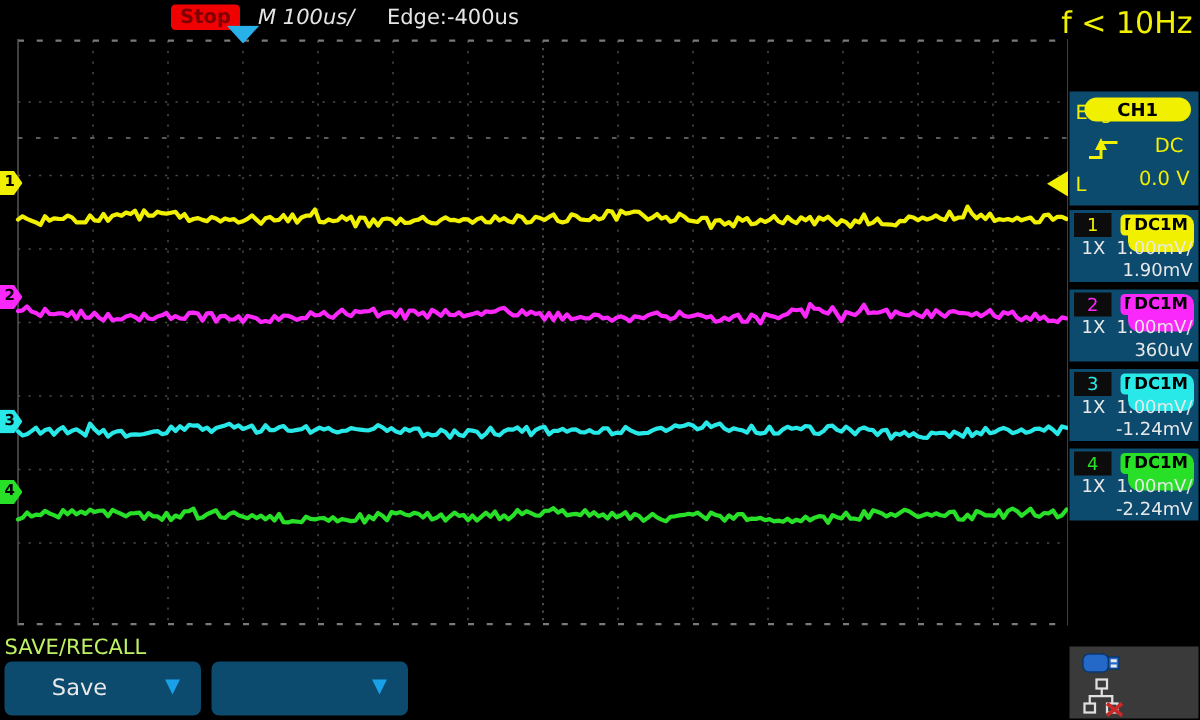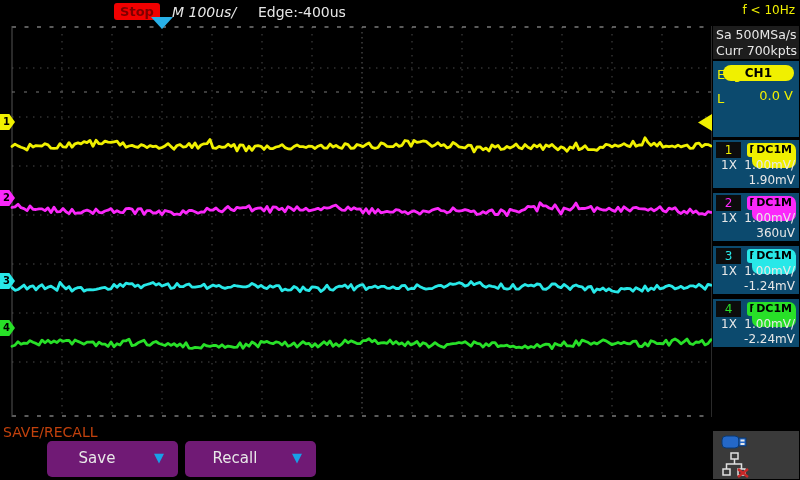--- a/index.html
+++ b/index.html
@@ -11,21 +11,21 @@
   }
   
   .topbar { position:absolute; left:0; top:0; width:800px; height:25px; background:#000; z-index:30; }
   .logo { position:absolute; left:5px; top:1px; font-size:19px; font-weight:bold;
           letter-spacing:1px; color:#c8c8c8; }
   .stop-badge { position:absolute; left:114px; top:3px; width:46px; height:17px;
           background:#f00000; color:#7e0000; font-size:13px; font-weight:bold;
           text-align:center; line-height:17px; border-radius:3px; }
   .tb-text { position:absolute; left:172px; top:4px; color:#e6e6e6; font-size:14px;font-style:italic; }
   .delay-text { position:absolute; left:258px; top:4px; color:#e6e6e6; font-size:14px; }
-  .freq-text { position:absolute; right:5px; top:3px; color:#f0f000; font-size:12px; }
+  .freq-text { position:absolute; right:5px; top:3px; color:#f0f000; font-size:20px; }
   
   .trig-pos { position:absolute; left:151px; top:17px; width:22px; height:12px;
           background:#28b0e8; clip-path:polygon(0 0,100% 0,50% 100%); z-index:40; }
   
   #screen { position:absolute; left:0; top:0; width:712px; height:480px; }
   #scope-svg { position:absolute; left:0; top:0; }
   
   .chan-marker { position:absolute; left:0; width:15px; height:16px; z-index:20;
           color:#000; font-size:10px; font-weight:bold; line-height:16px;
           padding-left:3px; clip-path:polygon(0 0,62% 0,100% 50%,62% 100%,0 100%); }
@@ -62,23 +62,23 @@
   .chp .offset { position:absolute; right:1px; }
   .c1 .num { color:#f0f000; } .c1 .bw { background:#f0f000; } .c1 .coup { background:#f0f000; }
   .c2 .num { color:#fa28fa; } .c2 .bw { background:#fa28fa; } .c2 .coup { background:#fa28fa; }
   .c3 .num { color:#28e8e8; } .c3 .bw { background:#28e8e8; } .c3 .coup { background:#28e8e8; }
   .c4 .num { color:#28e028; } .c4 .bw { background:#28e028; } .c4 .coup { background:#28e028; }
   
   .sb-icons { top:406px; height:48px; background:#3a3a3a; padding:3px 0 0 8px; }
   .sb-icons svg { display:block; }
   
   .menubar { position:absolute; left:0; top:423px; width:712px; height:57px; background:#000; }
-  .menu-title { position:absolute; left:3px; top:1px; color:#c2410c; font-size:14px; }
-  .menu-btn { position:absolute; top:18px; width:131px; height:36px; background:#701a75;
-          border-radius:5px; cursor:pointer;margin-left:44px; }
+  .menu-title { position:absolute; left:3px; top:1px; color:#bef264; font-size:14px; }
+  .menu-btn { position:absolute; top:18px; width:131px; height:36px; background:#0c4a6e;
+          border-radius:5px; cursor:pointer; }
   .menu-btn .lbl { position:absolute; left:0; width:100px; top:8px; text-align:center;
           color:#e8e8e8; font-size:15px; }
   .menu-btn .arr { position:absolute; right:14px; top:9px; color:#18a0e8; font-size:13px; }
   .btn-save { left:3px; } .btn-recall { left:141px; }
 </style>
 </head>
 <body>
 
 <div id="root">
 
@@ -105,29 +105,32 @@
   <div class="topbar">
     <span class="stop-badge">Stop</span>
     <span class="tb-text">M 100us/</span>
     <span class="delay-text">Edge:-400us</span>
     <span class="freq-text">f &lt; 10Hz</span>
   </div>
   <div class="trig-pos"></div>
 
   <div class="sidebar">
 
-    <div class="sb-panel sb-acq">
-      <div>Sa 500MSa/s</div>
-      <div>Curr 700kpts</div>
-    </div>
 
     <div class="sb-panel sb-trig">
       <div class="trig-row">
         <span class="trig-label">Edge</span>
         <span class="trig-src-pill">CH1</span>
+      </div>
+      <div class="trig-row">
+        <svg class="edge-icon" width="22" height="18" viewBox="0 0 22 18">
+          <path d="M1 15 H9 V5 H20" stroke="#f0f000" stroke-width="2" fill="none"></path>
+          <polygon points="9,2 5,10 13,10" fill="#f0f000"></polygon>
+        </svg>
+        <span class="trig-coup">DC</span>
       </div>
       <div class="trig-row">
         <span class="trig-label">L</span>
         <span class="trig-lvl-val">0.0 V</span>
       </div>
     </div>
 
     <div class="sb-panel chp chp-1 c1">
       <div class="row1">
         <span class="num">1</span>
@@ -205,18 +208,17 @@
     </div>
   </div>
 
   <div class="menubar">
     <div class="menu-title">SAVE/RECALL</div>
     <div class="menu-btn btn-save">
       <span class="lbl">Save</span>
       <span class="arr">▼</span>
     </div>
     <div class="menu-btn btn-recall">
-      <span class="lbl">Recall</span>
       <span class="arr">▼</span>
     </div>
   </div>
 
 </div>
 
 </body></html>

